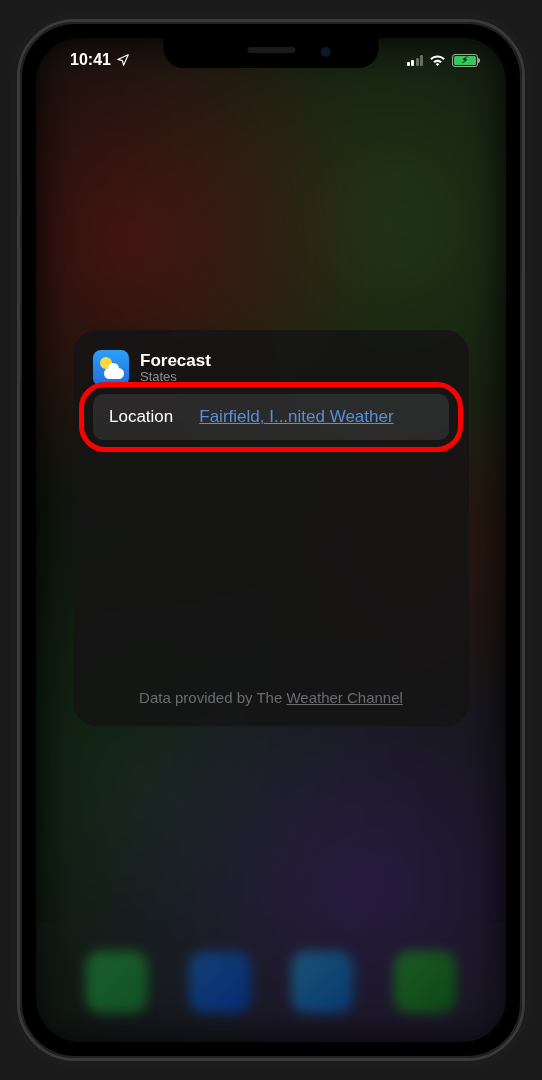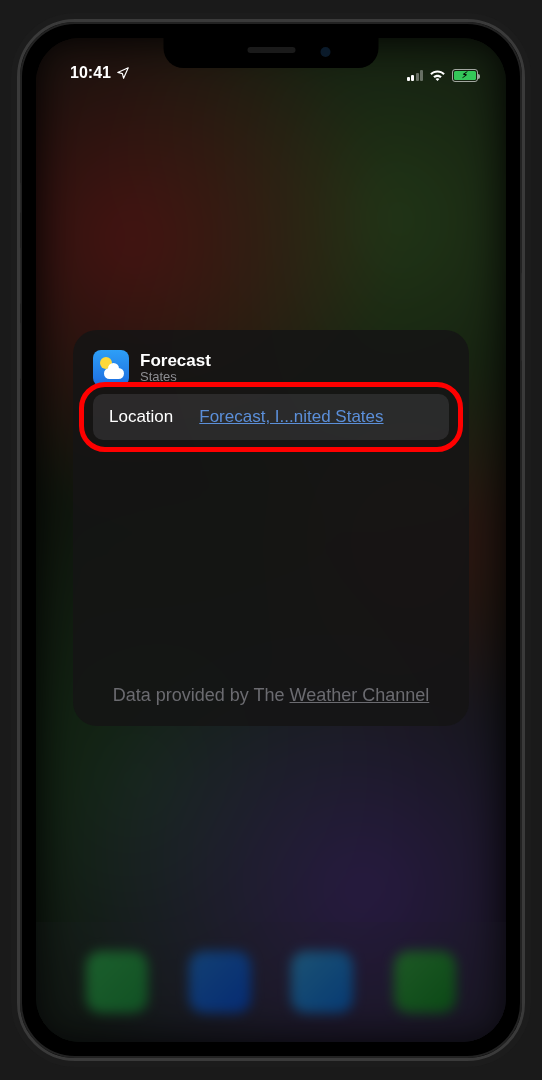--- a/index.html
+++ b/index.html
@@ -122,21 +122,21 @@
       top: 9px;
     }
     .status-bar {
       position: absolute;
       top: 0;
       left: 0;
       right: 0;
       height: 44px;
       display: flex;
       justify-content: space-between;
-      align-items: flex-end;
+      align-items: center;
       padding: 0 24px;
       z-index: 50;
       color: #fff;
       font-size: 16px;
       font-weight: 600;
     }
     .status-left {
       display: flex;
       align-items: center;
       gap: 5px;
@@ -290,21 +290,21 @@
     }
     .location-value {
       font-size: 17px;
       color: #5b8fd9;
       text-decoration: underline;
       white-space: nowrap;
       overflow: hidden;
     }
     .spacer { flex: 1; }
     .provider-text {
-      font-size: 18px;
+      font-size: 15px;
       color: #6b6b70;
       text-align: center;
       margin-top: auto;
       margin-bottom: 4px;
     }
     .provider-text .underline {
       text-decoration: underline;
     }
     .location-arrow svg { display:block; }
     .bolt {
@@ -376,21 +376,21 @@
           <div class="title">Forecast</div>
           <div class="subtitle">States</div>
         </div>
       </div>
 
 
       <div class="location-row-wrap">
         <div class="annotation-ring"></div>
         <div class="location-row">
           <span class="location-label">Location</span>
-          <span class="location-value">Forecast, I...nited States</span>
+          <span class="location-value">Fairfield, I...nited Weather</span>
         </div>
       </div>
 
       <div class="spacer"></div>
 
       <div class="provider-text">
         <span>Data provided by The </span><span class="underline">Weather Channel</span>
       </div>
     </div>
 

